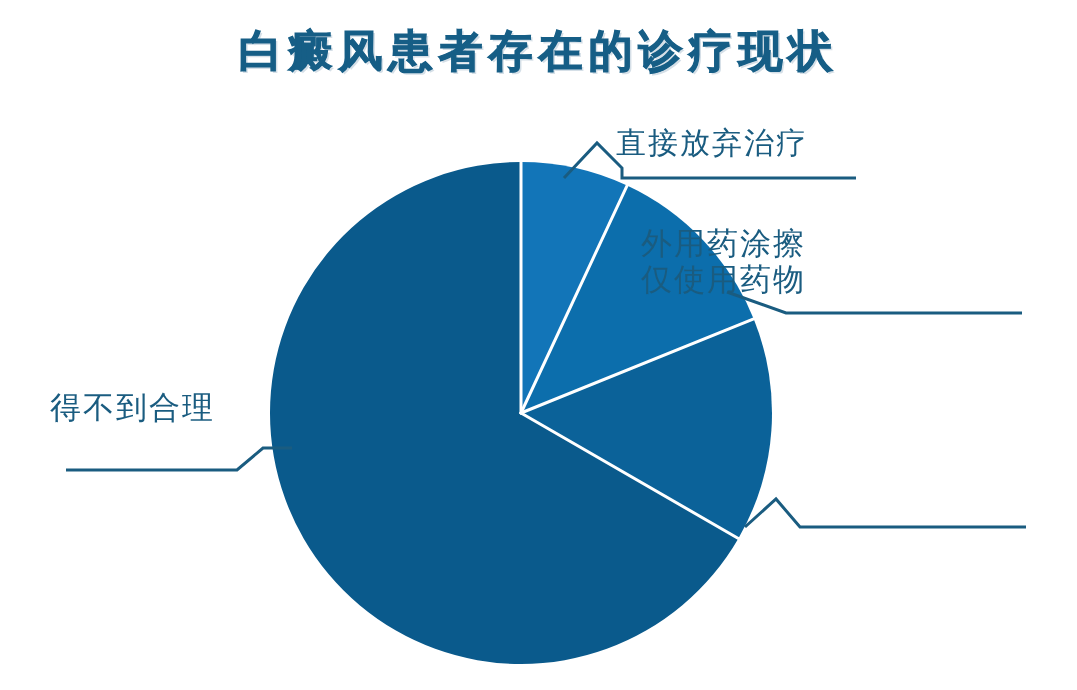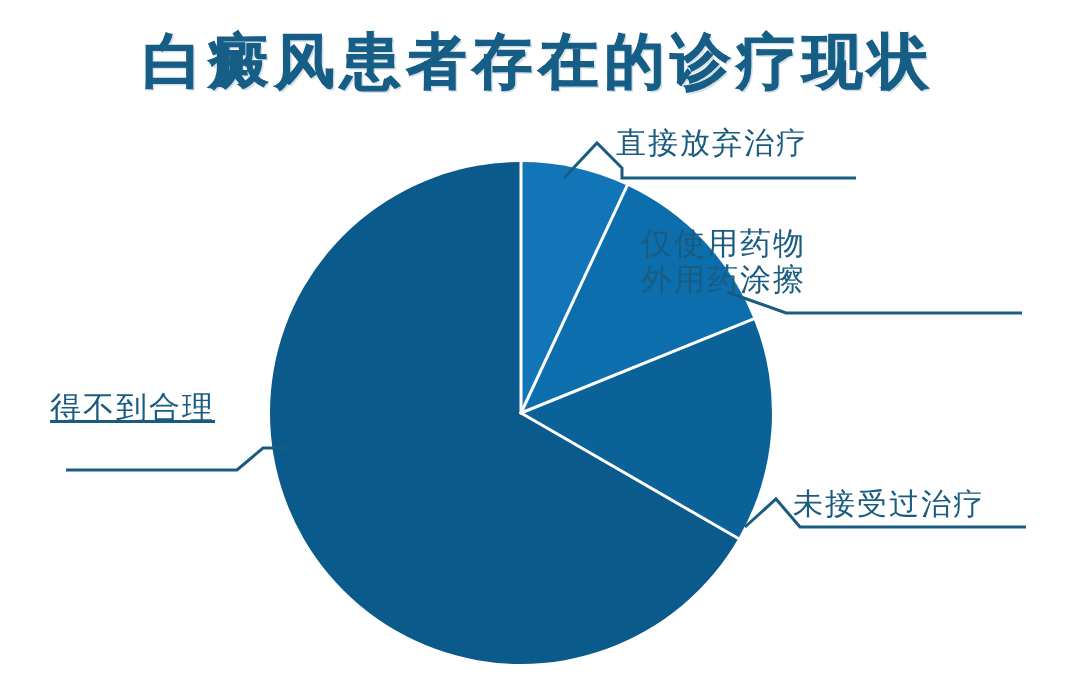--- a/index.html
+++ b/index.html
@@ -20,21 +20,21 @@
   }
 
   
   #title {
     position: absolute;
     left: 0;
     top: 22px;
     width: 1077px;
     text-align: center;
     font-family: "DejaVu Sans", sans-serif;
-    font-size: 60px;
+    font-size: 44px;
     font-weight: bold;
     letter-spacing: 6px;
     color: #165E86;
     white-space: nowrap;
     text-shadow: 2px 2px 0 rgba(20,80,120,0.18);
     -webkit-text-stroke: 1px #165E86;
   }
 
   
   #chart-stage {
@@ -77,21 +77,20 @@
   }
   #label-untreated {
     left: 793px;
     top: 487px;
     text-align: left;
   }
   #label-noeffective {
     left: 50px;
     top: 390px;
     text-align: center;
-    text-decoration: underline;
   }
 </style>
 </head>
 <body>
 
 <div id="page">
 
   <div id="title">白癜风患者存在的诊疗现状</div>
 
   <div id="chart-stage">
@@ -126,26 +125,23 @@
 
         <path d="M 66 470 L 237 470 L 263 448 L 292 448"></path>
       </g>
     </svg>
 
     <div class="callout" id="label-giveup">
       <span class="ctext">直接放弃治疗</span>
     </div>
 
     <div class="callout two-line" id="label-medicine" style="transform: translateX(-100%);">
+      <span class="ctext">外用药涂擦</span>
       <span class="ctext">仅使用药物</span>
-      <span class="ctext">外用药涂擦</span>
     </div>
 
-    <div class="callout" id="label-untreated">
-      <span class="ctext">未接受过治疗</span>
-    </div>
 
     <div class="callout two-line" id="label-noeffective">
       <span class="ctext">得不到合理</span>
     </div>
 
   </div>
 </div>
 
 </body></html>

